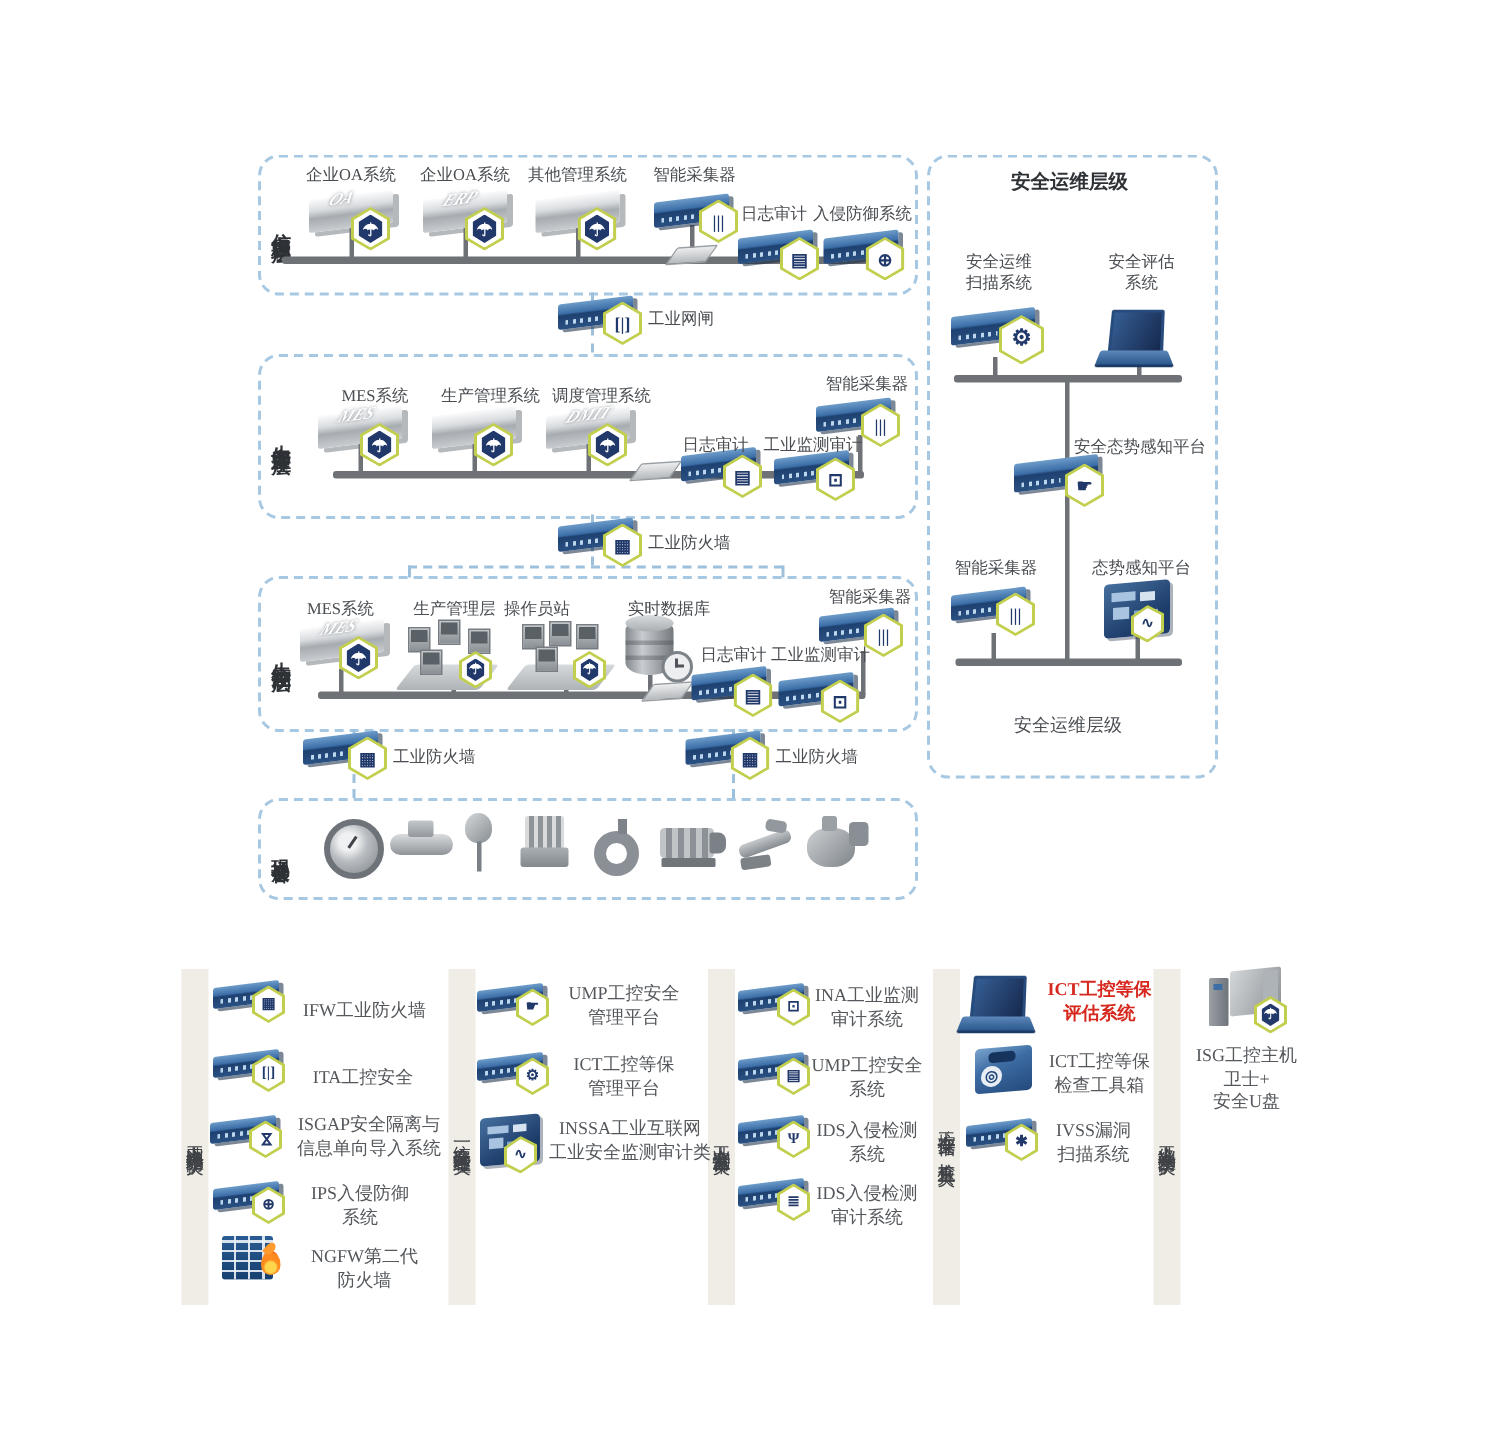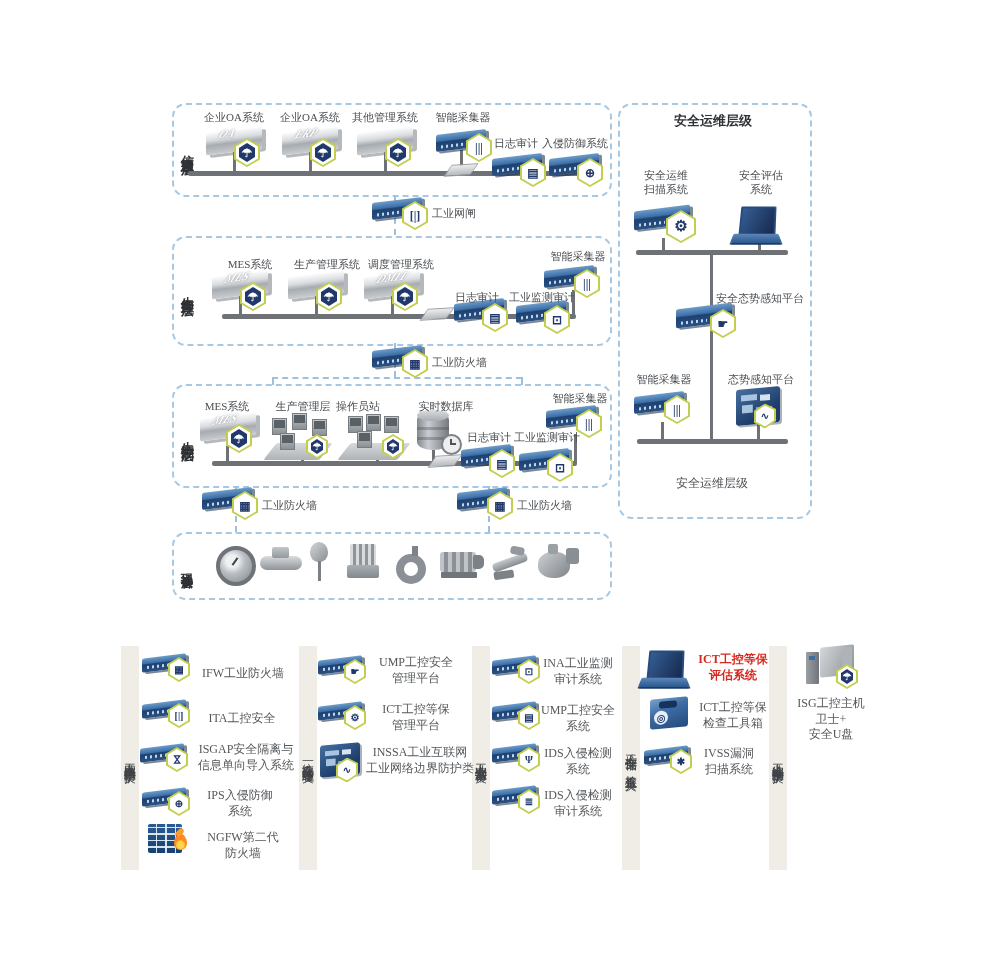--- a/index.html
+++ b/index.html
@@ -589,21 +589,21 @@
 管理平台</span>
   <div class="dash" style="left:320px;top:744px;width:40px;height:32px">
     <div class="dashin"></div>
     <div class="bdg sm" style="left:16px;top:14px">
         <b></b>
         <i></i>
         <span class="g">∿</span>
       </div>
   </div>
   <span class="lbl lg" style="left:420px;top:745px">INSSA工业互联网
-工业网络边界防护类</span>
+工业安全监测审计类</span>
 
   <div class="ap sm" style="left:492px;top:658px">
     <div class="apbody"></div>
     <div class="bdg sm" style="left:26px;top:1px">
         <b></b>
         <i></i>
         <span class="g">⊡</span>
       </div>
   </div>
   <span class="lbl lg" style="left:578px;top:656px">INA工业监测

